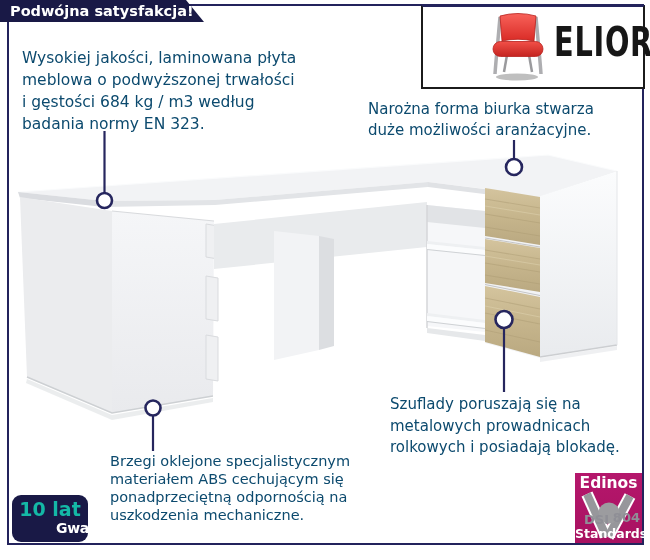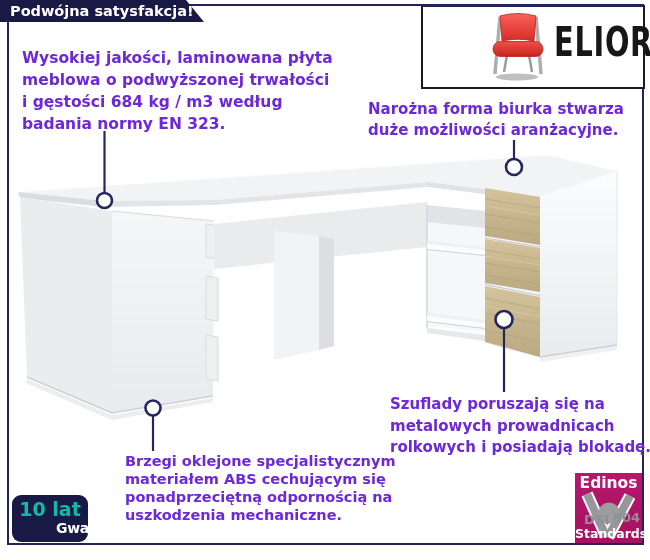--- a/index.html
+++ b/index.html
@@ -10,26 +10,26 @@
   .banner{position:absolute;left:0;top:0;width:204px;height:22px;background:#191946;
           clip-path:polygon(0 0,186px 0,204px 22px,0 22px);z-index:5;}
   .banner span{display:block;padding:2px 0 4px 10px;color:#ffffff;font-size:14.5px;font-weight:bold;line-height:19px;}
   
   .logobox{position:absolute;left:421px;top:5px;width:220px;height:80px;background:#ffffff;
            border:2px solid #1b1b1b;border-top:2px solid #23235c;z-index:4;}
   .logobox .chair{position:absolute;left:64px;top:4px;}
   .logobox .brand{position:absolute;left:131px;top:15px;font-size:40px;font-weight:bold;color:#171717;
                   transform:scaleX(.72);transform-origin:left top;letter-spacing:1px;line-height:40px;}
   
-  .note{position:absolute;color:#6d28d9;font-weight:bold;z-index:3;}
+  .note{position:absolute;color:#0c4a6e;font-weight:normal;z-index:3;}
   .note div{white-space:nowrap;}
   .n1{left:22px;top:47px;font-size:15.5px;line-height:22px;}
   .n2{left:368px;top:99px;font-size:15px;line-height:20.5px;}
   .n3{left:390px;top:394px;font-size:15px;line-height:21.5px;}
-  .n4{left:125px;top:452px;font-size:14.5px;line-height:18px;}
+  .n4{left:110px;top:452px;font-size:14.5px;line-height:18px;}
   
   .warranty{position:absolute;left:12px;top:495px;width:76px;height:47px;background:#191946;
             border-radius:9px;text-align:center;z-index:5;}
   .warranty .w1{display:block;margin-top:3px;color:#14b8a6;font-size:19px;font-weight:bold;line-height:22px;}
   .warranty .w2{display:block;color:#ffffff;font-size:14px;font-weight:bold;line-height:17px;letter-spacing:-0.3px;margin-left:44px;}
   
   .edinos{position:absolute;left:575px;top:473px;width:67px;height:70px;z-index:5;
           background:linear-gradient(#b5176c,#a81160);}
   .edinos svg{position:absolute;left:0;top:0;}
   .edinos .et{position:absolute;top:1px;left:0;width:100%;text-align:center;color:#ffffff;

